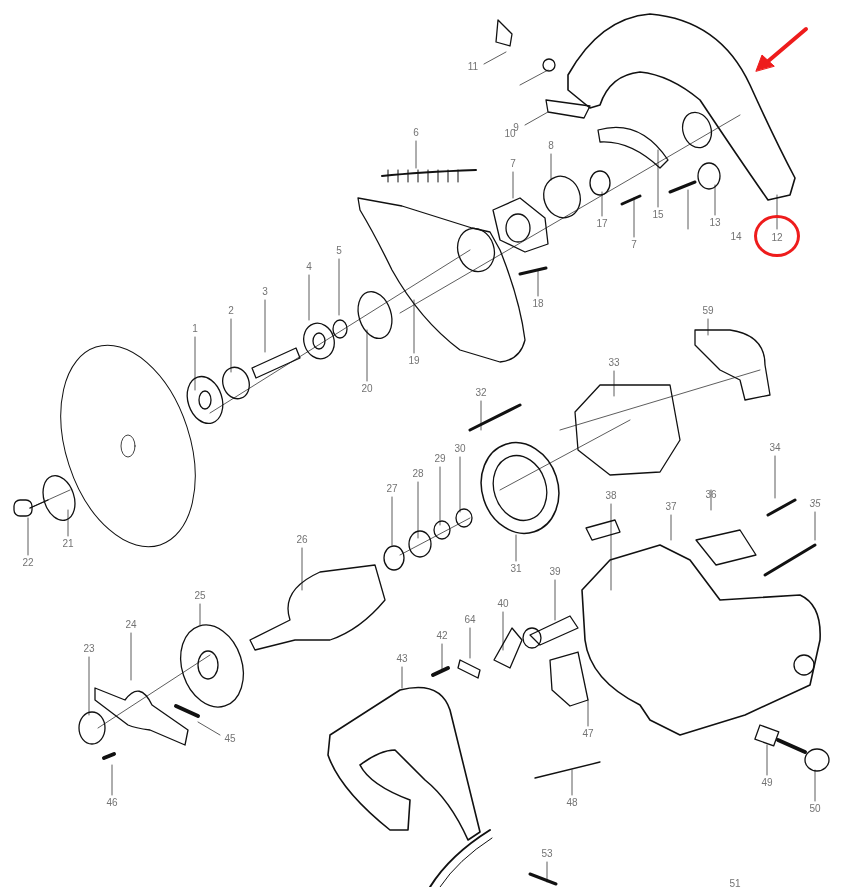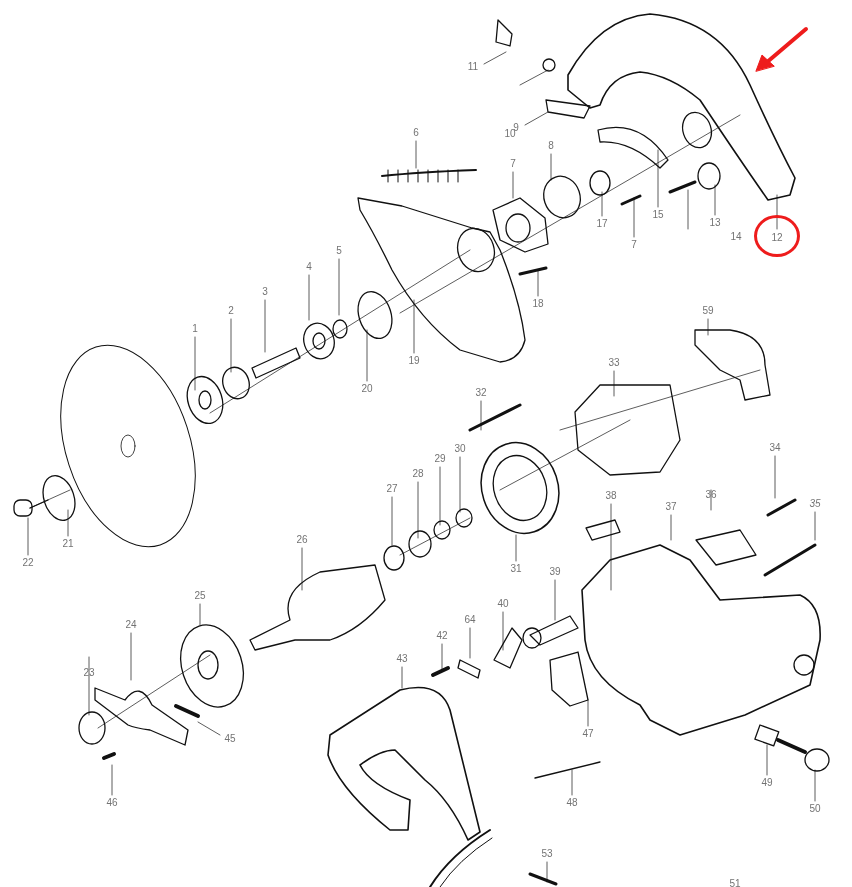--- a/index.html
+++ b/index.html
@@ -209,21 +209,21 @@
       <div class="lbl" style="left: 715px; top: 223px;">13</div>
       <div class="lbl" style="left: 688px; top: 237px; margin-left: 48px;">14</div>
       <div class="lbl" style="left: 658px; top: 215px;">15</div>
       <div class="lbl" style="left: 634px; top: 245px;">7</div>
       <div class="lbl" style="left: 602px; top: 224px;">17</div>
       <div class="lbl" style="left: 538px; top: 304px;">18</div>
       <div class="lbl" style="left: 414px; top: 361px;">19</div>
       <div class="lbl" style="left: 367px; top: 389px;">20</div>
       <div class="lbl" style="left: 68px; top: 544px;">21</div>
       <div class="lbl" style="left: 28px; top: 563px; text-align: center;">22</div>
-      <div class="lbl" style="left: 89px; top: 649px; margin-top: 24px;">23</div>
+      <div class="lbl" style="left: 89px; top: 649px;">23</div>
       <div class="lbl" style="left: 131px; top: 625px;">24</div>
       <div class="lbl" style="left: 200px; top: 596px;">25</div>
       <div class="lbl" style="left: 302px; top: 540px;">26</div>
       <div class="lbl" style="left: 392px; top: 489px;">27</div>
       <div class="lbl" style="left: 418px; top: 474px;">28</div>
       <div class="lbl" style="left: 440px; top: 459px;">29</div>
       <div class="lbl" style="left: 460px; top: 449px;">30</div>
       <div class="lbl" style="left: 516px; top: 569px;">31</div>
       <div class="lbl" style="left: 481px; top: 393px;">32</div>
       <div class="lbl" style="left: 614px; top: 363px;">33</div>

